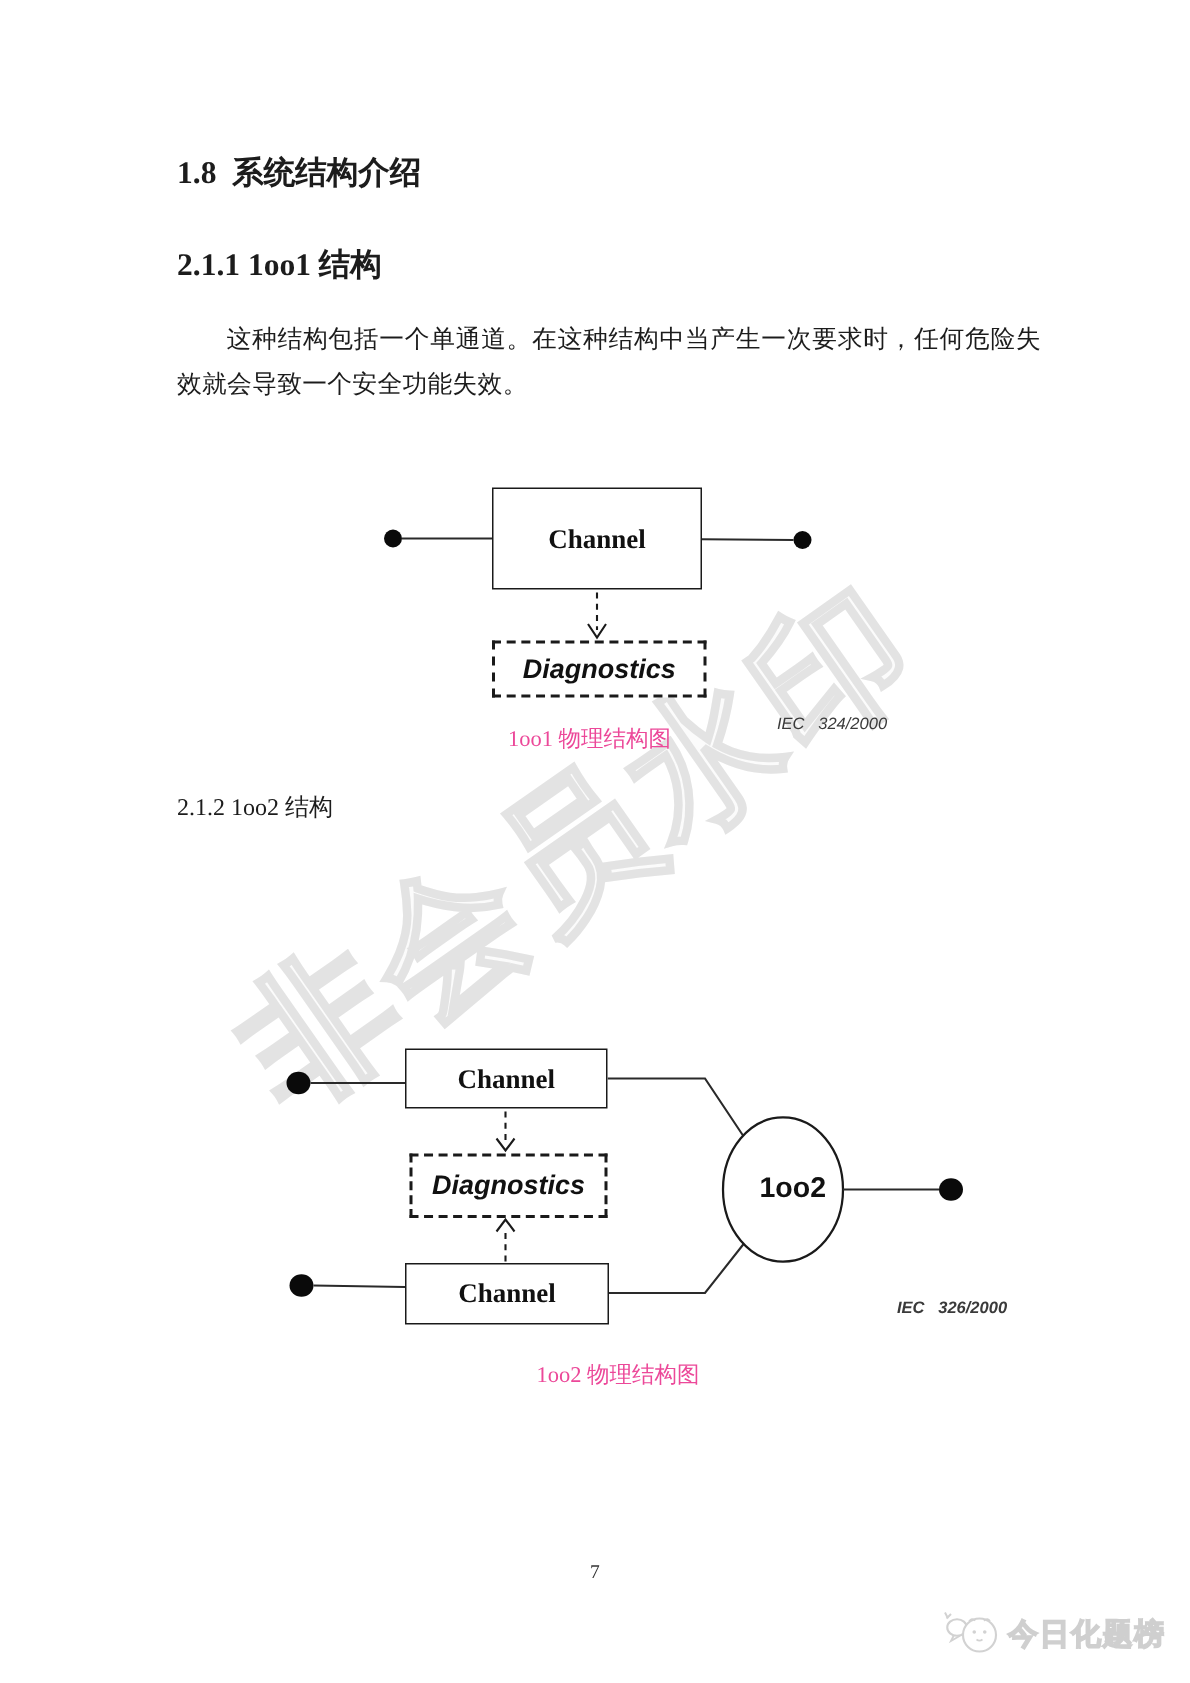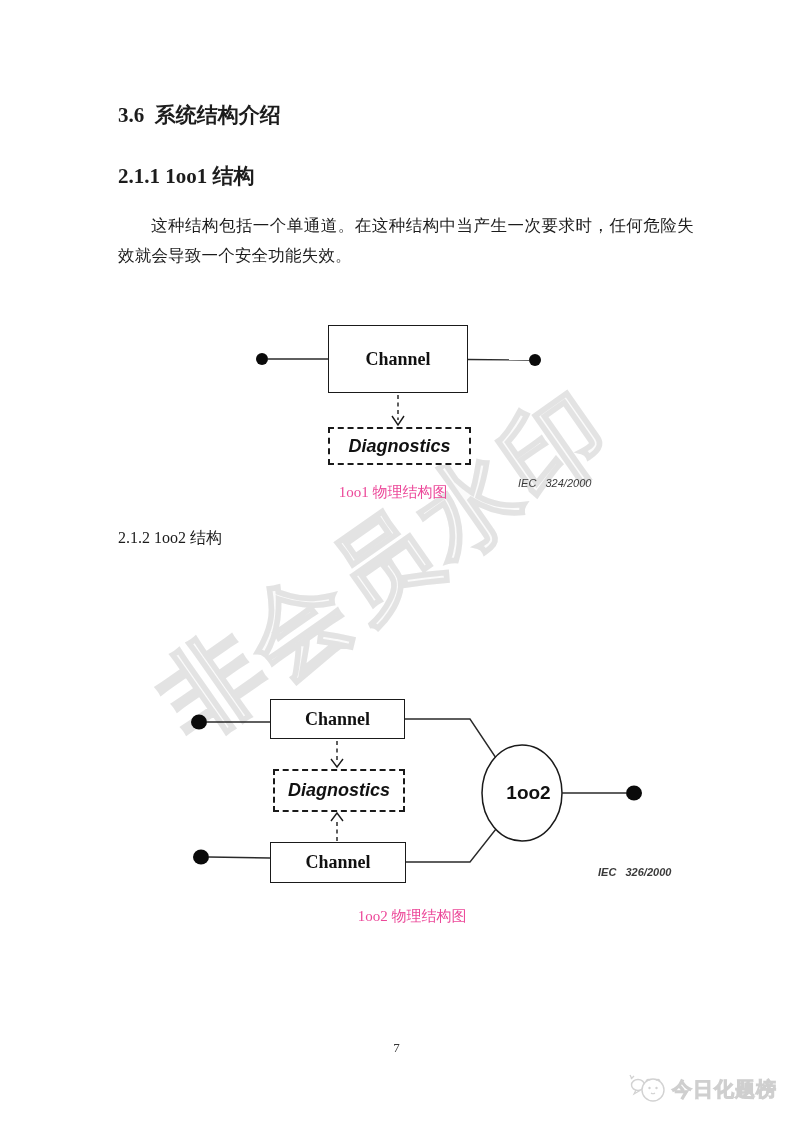--- a/index.html
+++ b/index.html
@@ -75,21 +75,21 @@
 </style>
 </head>
 <body>
 
 <div class="page">
 
   <div class="watermark">非会员水印</div>
 
   <div class="content">
 
-    <div class="h1">3.6  系统结构介绍</div>
+    <div class="h1">1.8  系统结构介绍</div>
     <div class="h2a">2.1.1 1oo1 结构</div>
 
     <div class="para para1">这种结构包括一个单通道。在这种结构中当产生一次要求时，任何危险失效就会导致一个安全功能失效。</div>
 
     <div class="diagram d1">
       <svg width="420" height="200" viewBox="0 0 420 200">
         <circle cx="32" cy="49" r="6" fill="#0a0a0a"></circle>
         <line x1="38" y1="49" x2="98" y2="49" stroke="#2a2a2a" stroke-width="1.4"></line>
         <line x1="238" y1="49.5" x2="299" y2="50" stroke="#2a2a2a" stroke-width="1.4"></line>
         <circle cx="305" cy="50" r="6" fill="#0a0a0a"></circle>

